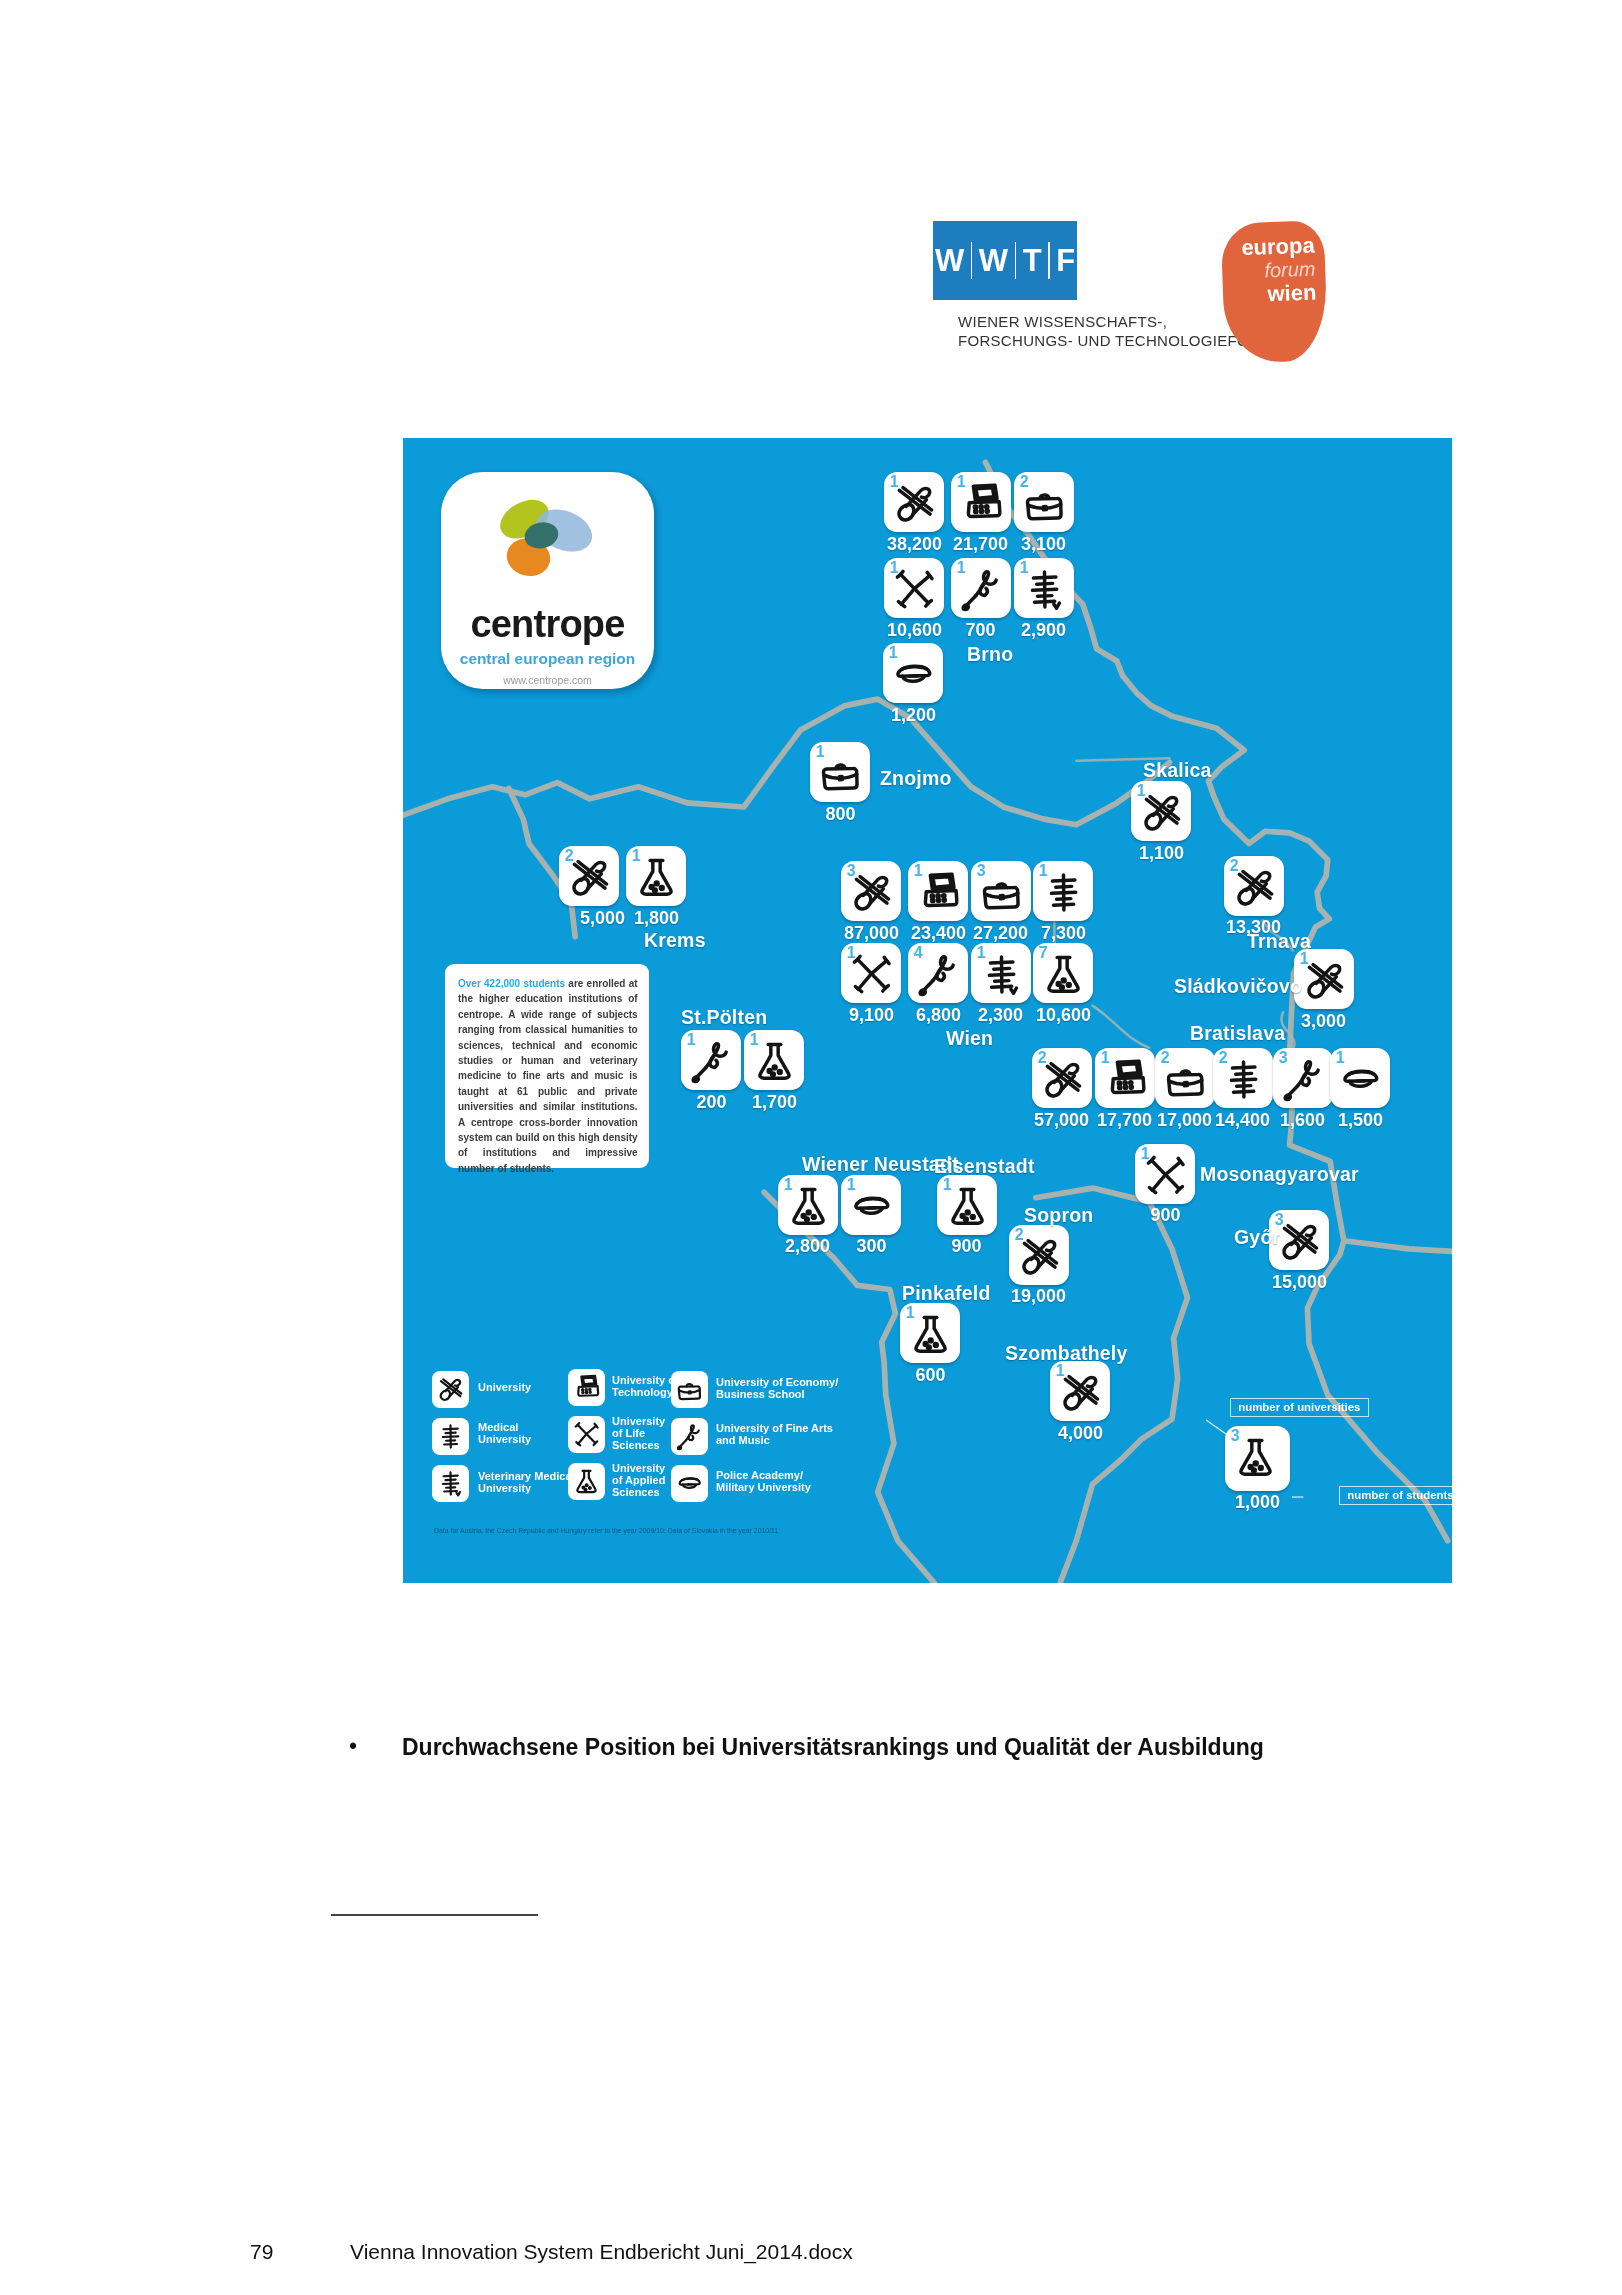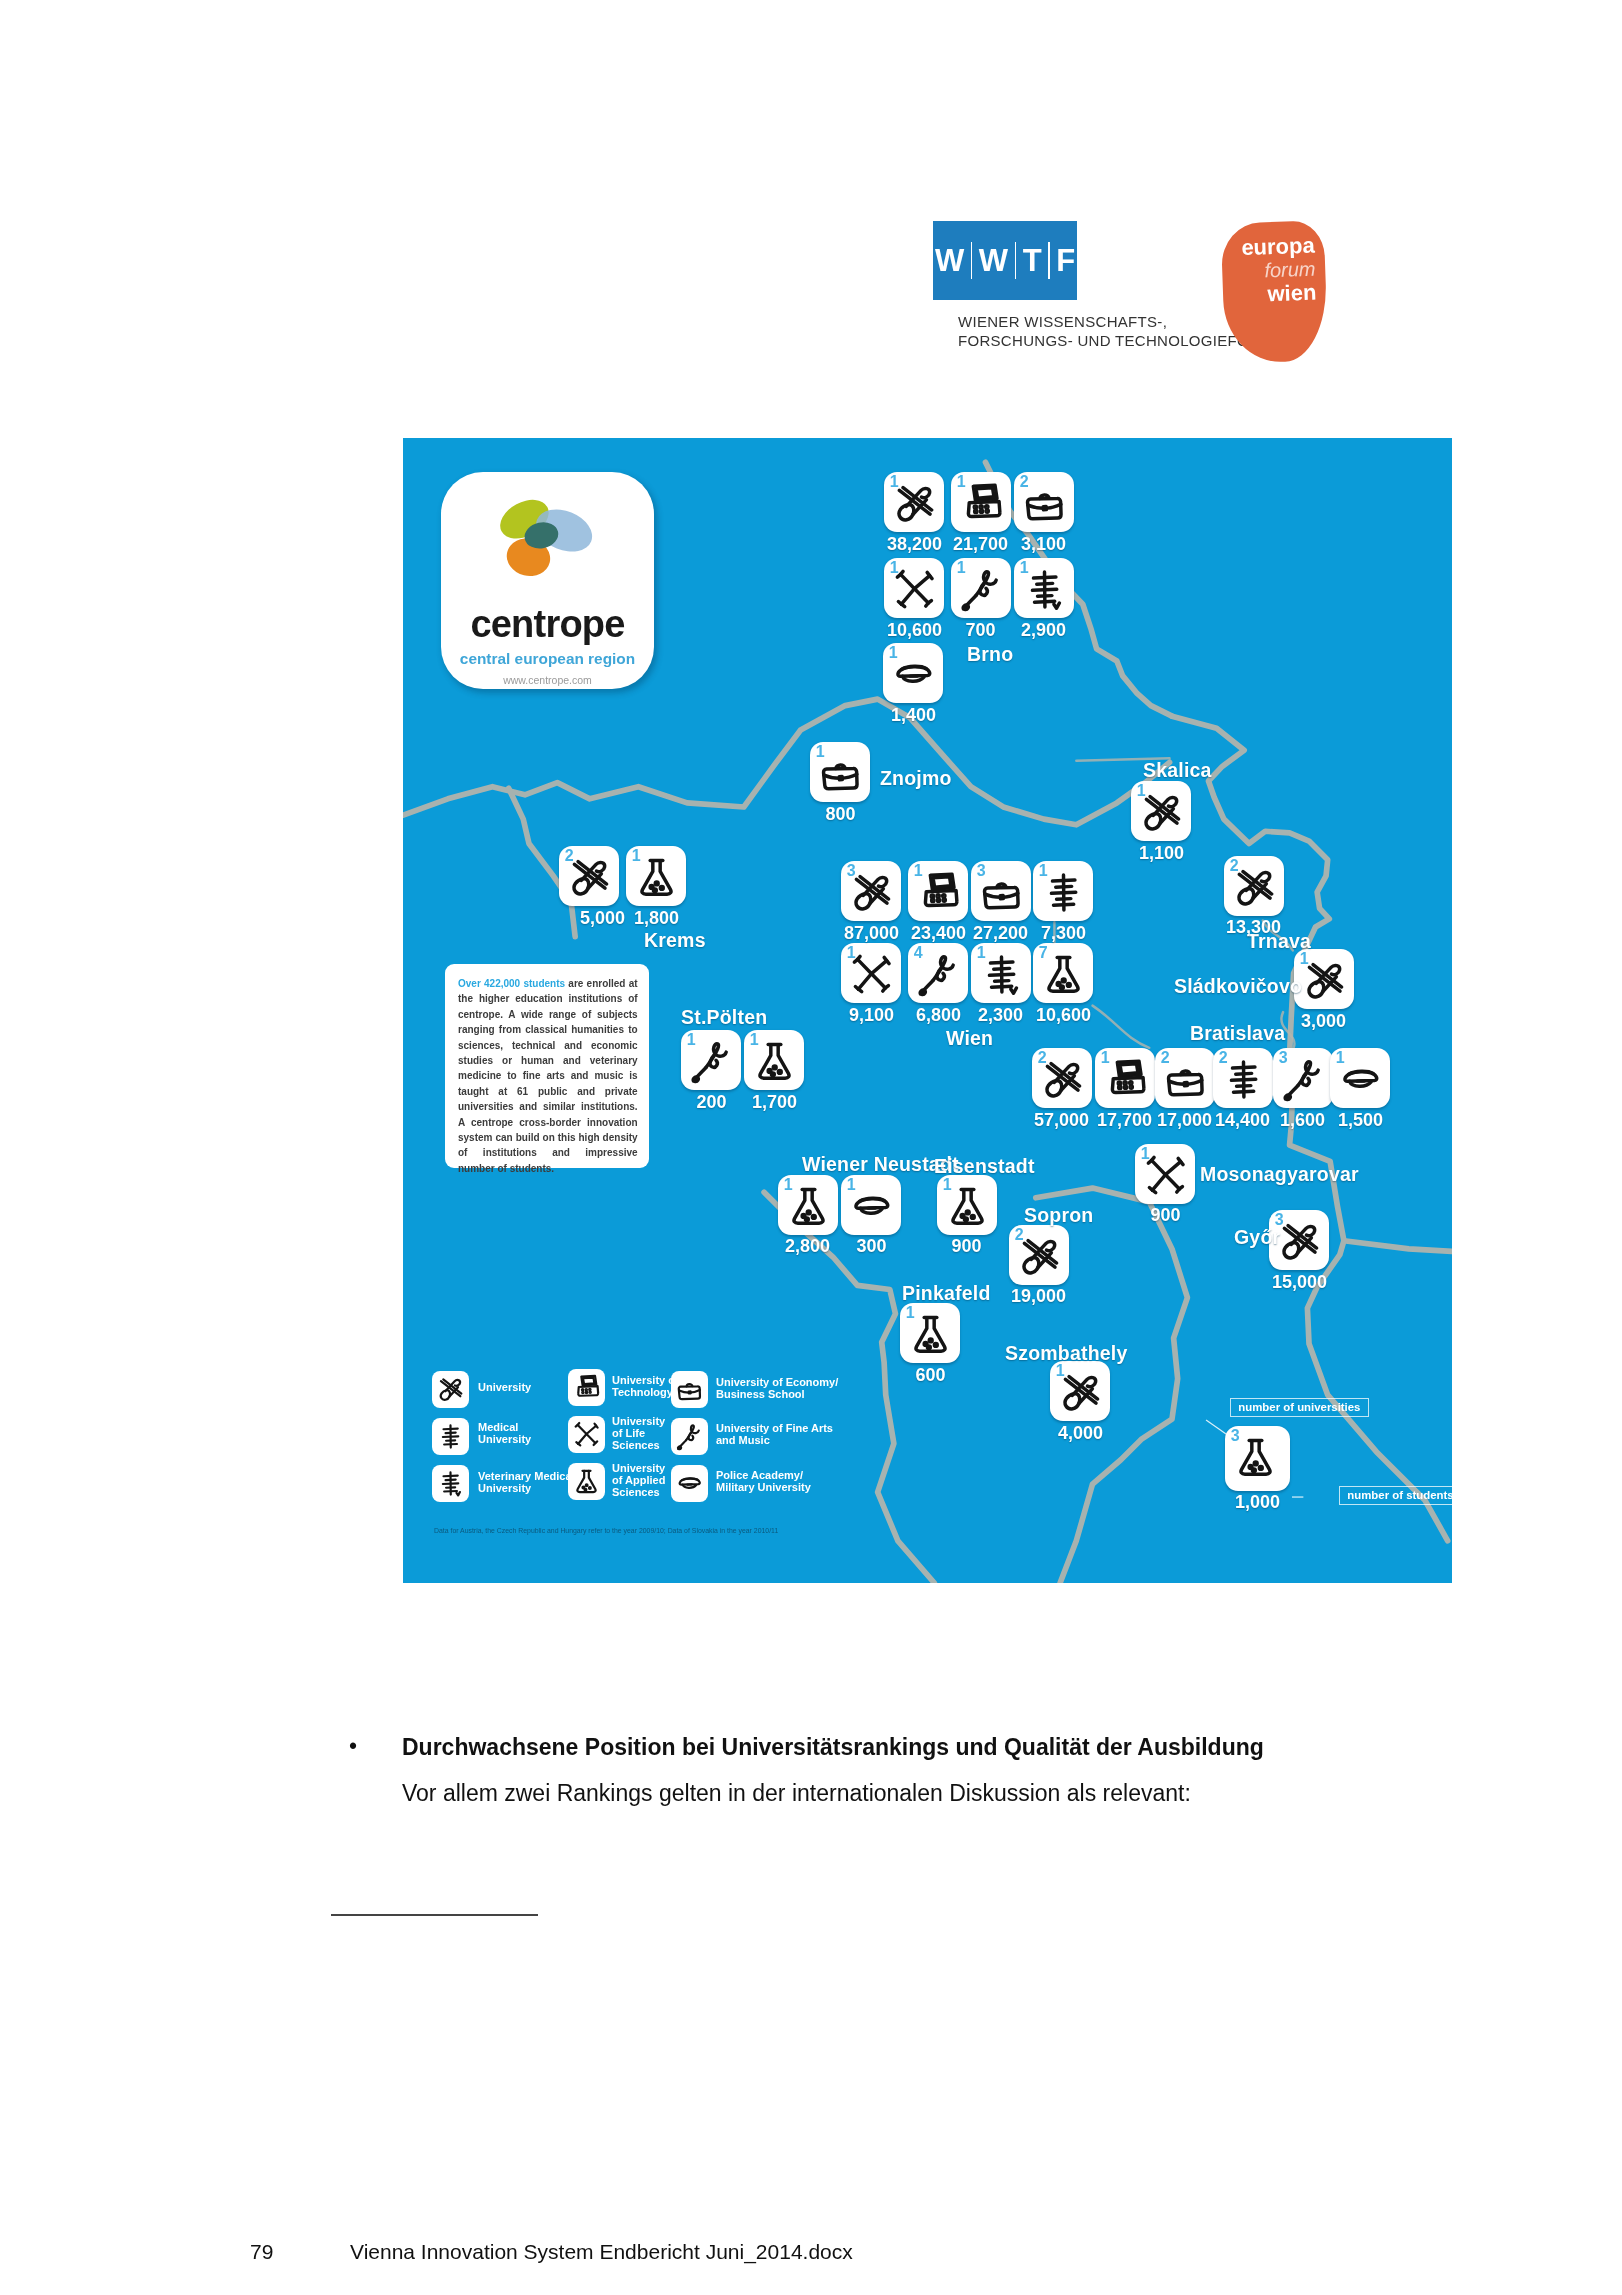--- a/index.html
+++ b/index.html
@@ -215,21 +215,21 @@
         <div class="stud" style="left: 604px; top: 182px;">2,900</div>
         <div class="inst" style="left: 480px; top: 205px;">
           <span class="cnt">1</span>
           <svg viewBox="0 0 24 24" fill="none" stroke="#141414" stroke-width="1.7" stroke-linecap="round" stroke-linejoin="round">
             <path d="M4.4 11.6 C5.4 7.4 18.6 6.9 19.9 11 C20.2 11.9 19.6 12.4 18.8 12.5 L5.6 12.9 C4.8 12.9 4.2 12.4 4.4 11.6 Z"></path>
             <path d="M6.2 9.4 C9.2 7.7 15.6 7.5 18.2 9.1"></path>
             <path d="M6.6 12.9 C7.8 15.9 14.6 16.3 17.2 13.2"></path>
             <path d="M10.4 12.8 L13.8 12.7"></path>
           </svg>
         </div>
-        <div class="stud" style="left: 474px; top: 267px;">1,400</div>
+        <div class="stud" style="left: 474px; top: 267px;">1,200</div>
         <div class="city-label" style="left: 477px; top: 329px;">Znojmo</div>
         <div class="inst" style="left: 407px; top: 304px;">
           <span class="cnt">1</span>
           <svg viewBox="0 0 24 24" fill="none" stroke="#141414" stroke-width="1.7" stroke-linecap="round" stroke-linejoin="round">
             <path d="M5.2 9.8 C4.2 9.8 3.6 10.6 3.7 11.6 L4.3 17.8 C4.4 18.8 5.2 19.5 6.2 19.5 L18.4 19.1 C19.4 19.1 20.1 18.4 20.1 17.4 L19.9 11.2 C19.9 10.2 19.2 9.5 18.2 9.6 Z"></path>
             <path d="M9.8 9.6 C9.7 7.4 14.1 7.2 14.2 9.4"></path>
             <path d="M3.9 12.8 C9 15 15.2 14.8 20 12.4"></path>
             <path d="M11.4 13.6 L12.8 13.5 L12.9 15 L11.5 15.1 Z"></path>
           </svg>
         </div>
@@ -715,20 +715,19 @@
             <circle cx="11.2" cy="18.3" r="0.7" fill="#141414"></circle>
           </svg>
         </div>
         <div class="stud" style="left: 818px; top: 1054px;">1,000</div>
       </div>
   </div>
 
 
   <div class="b-dot">•</div>
   <div class="b-head">Durchwachsene Position bei Universitätsrankings und Qualität der Ausbildung</div>
-  <div class="b-l2">Vor allem zwei Rankings gelten in der internationalen Diskussion als relevant:</div>
 
   <div class="fn-rule"></div>
 
   <div class="footer-page">79</div>
   <div class="footer-doc">Vienna Innovation System Endbericht Juni_2014.docx</div>
 </div>
 
 
 </body></html>

